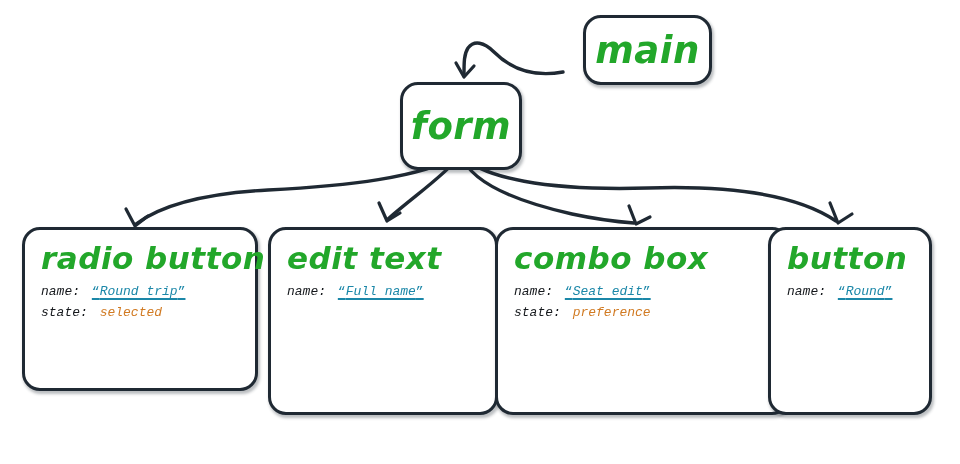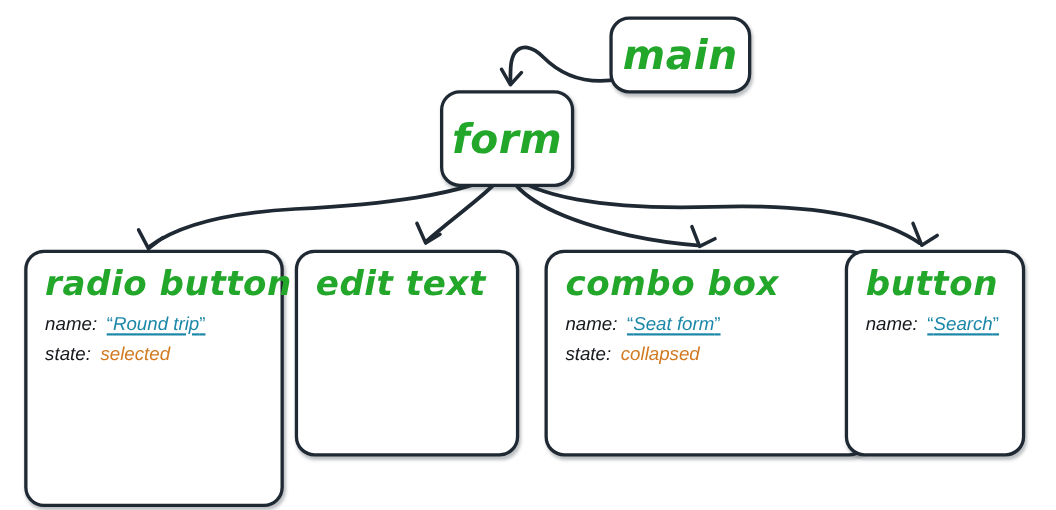--- a/index.html
+++ b/index.html
@@ -73,23 +73,23 @@
     margin-bottom: 4px;
   }
 
   .props {
     list-style: none;
     margin: 0;
     padding: 0;
   }
   .prop {
     white-space: nowrap;
-    font-size: 17px;
+    font-size: 13px;
     line-height: 1.62;
-    font-family: Liberation Sans, sans-serif;
+    font-family: Liberation Mono, monospace;
   }
   .prop-key {
     color: #15181c;
     font-style: italic;
     font-weight: 400;
   }
   .prop-val {
     font-style: italic;
     margin-left: 4px;
   }
@@ -158,63 +158,69 @@
       <path class="edge-path" d="M 461 155 C 470 180 510 200 572 214 C 600 220 620 222 634 223"></path>
       <path class="edge-head" d="M 629 206 L 636 224 L 650 217"></path>
     </g>
 
     <g>
       <path class="edge-path" d="M 461 155 C 482 178 546 191 648 188 C 742 185 802 198 836 221"></path>
       <path class="edge-head" d="M 830 203 L 838 223 L 852 214"></path>
     </g>
   </svg>
 
-  <div class="node compact" style="left:554px; top:15px; width:129px; height:70px;border-radius:18px;">
+  <div class="node compact" style="left:583px; top:15px; width:129px; height:70px;border-radius:18px;">
     <span class="node-title">main</span>
   </div>
 
   <div class="node compact" style="left:400px; top:82px; width:122px; height:88px;">
     <span class="node-title">form</span>
   </div>
 
-  <div class="node leaf" style="left:22px; top:227px; width:236px; height:234px;">
+  <div class="node leaf" style="left:22px; top:227px; width:236px; height:164px;">
     <span class="node-title">radio button</span>
     <ul class="props">
       <li class="prop">
         <span class="prop-key">name:</span>
         <span class="prop-val val-name"><span class="q">“</span><span>Round trip</span><span class="q">”</span></span>
       </li>
       <li class="prop">
         <span class="prop-key">state:</span>
         <span class="prop-val val-state">selected</span>
       </li>
     </ul>
   </div>
 
-  <div class="node leaf" style="left:268px; top:227px; width:204px; height:188px;">
+  <div class="node leaf" style="left:268px; top:227px; width:230px; height:188px;">
     <span class="node-title">edit text</span>
+    <ul class="props">
+      <li class="prop">
+        <span class="prop-key">name:</span>
+        <span class="prop-val val-name"><span class="q">“</span><span>Full name</span><span class="q">”</span></span>
+      </li>
+    </ul>
   </div>
 
   <div class="node leaf" style="left:495px; top:227px; width:295px; height:188px;">
     <span class="node-title">combo box</span>
     <ul class="props">
       <li class="prop">
         <span class="prop-key">name:</span>
-        <span class="prop-val val-name"><span class="q">“</span><span>Seat form</span><span class="q">”</span></span>
+        <span class="prop-val val-name"><span class="q">“</span><span>Seat edit</span><span class="q">”</span></span>
       </li>
       <li class="prop">
         <span class="prop-key">state:</span>
-        <span class="prop-val val-state">collapsed</span>
+        <span class="prop-val val-state">preference</span>
       </li>
     </ul>
   </div>
 
   <div class="node leaf" style="left:768px; top:227px; width:164px; height:188px;">
     <span class="node-title">button</span>
     <ul class="props">
       <li class="prop">
         <span class="prop-key">name:</span>
-        <span class="prop-val val-name"><span class="q">“</span><span>Search</span><span class="q">”</span></span>
+        <span class="prop-val val-name"><span class="q">“</span><span>Round</span><span class="q">”</span></span>
       </li>
     </ul>
   </div>
 
 </div>
 
 </body></html>

